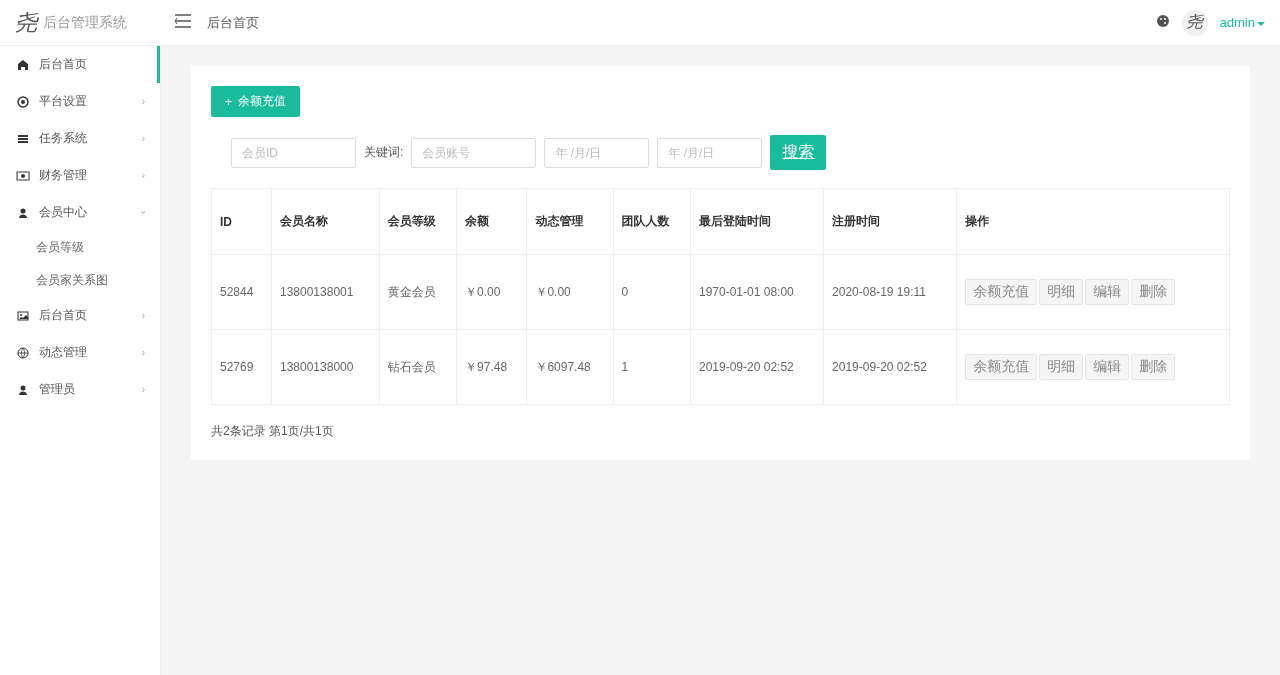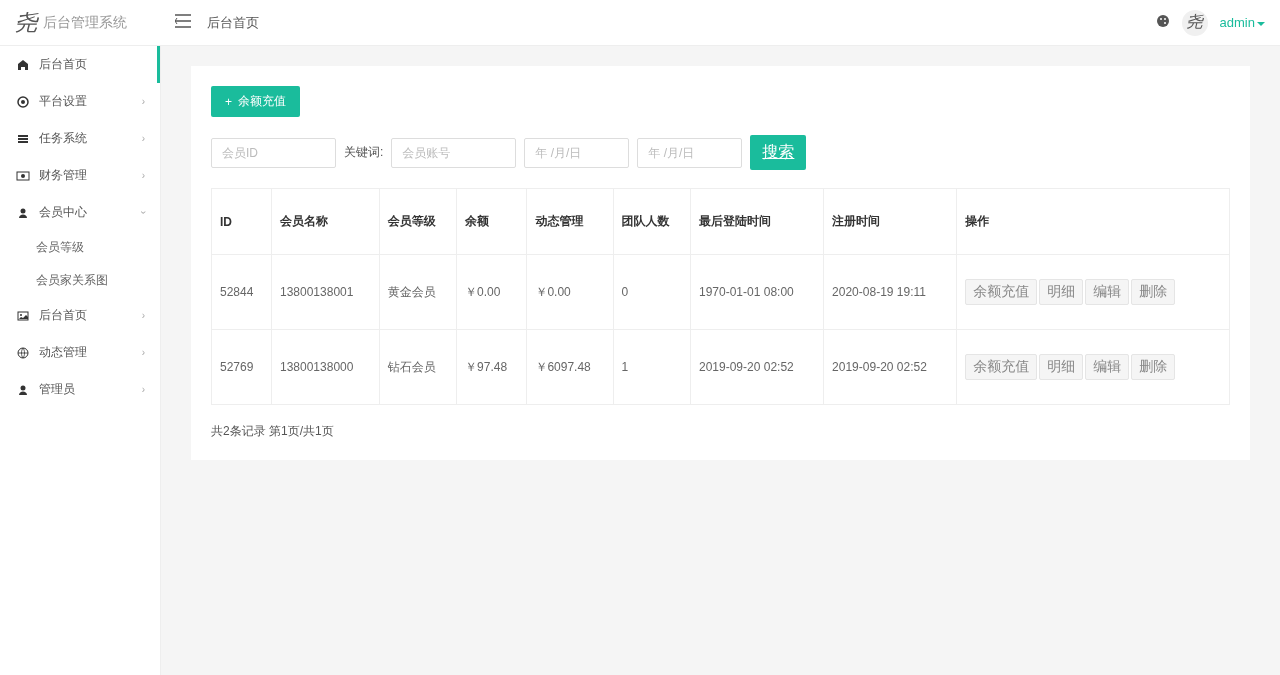--- a/index.html
+++ b/index.html
@@ -146,20 +146,21 @@
     }
     .btn-teal.plus::before {
       content: "+";
       margin-right: 6px;
     }
     .filters {
       display: flex;
       align-items: center;
       gap: 8px;
       margin-top: 18px;
+      margin-left: 20px;
     }
     .form-input {
       border: 1px solid #ddd;
       border-radius: 2px;
       padding: 7px 10px;
       font-size: 12px;
       color: #333;
       width: 125px;
       background: #fff;
     }

